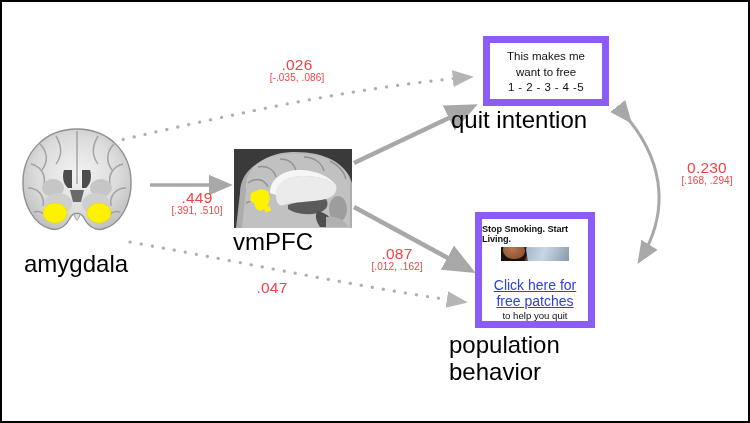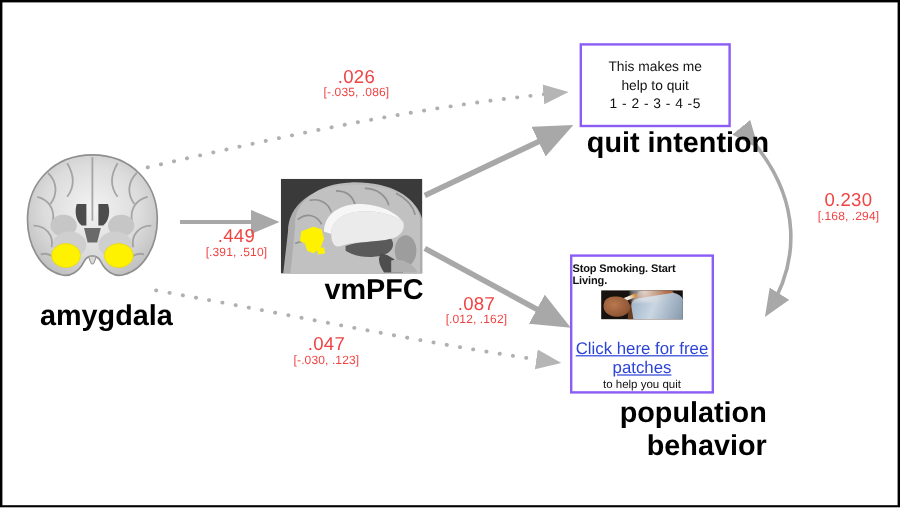--- a/index.html
+++ b/index.html
@@ -21,36 +21,36 @@
     color:#ef4444;
     line-height:1.06;
     white-space:nowrap;
   }
   .coef .val{font-size:15.5px;letter-spacing:.2px;}
   .coef .ci{font-size:10px;letter-spacing:.1px;}
 
   
   .caption{
     position:absolute;
-    font-weight:bold;
+    font-weight:normal;
     color:#000;
-    text-align:right;
+    text-align:left;
     white-space:nowrap;
     line-height:1.05;
   }
   .cap-amyg{font-size:24px;}
   .cap-vmpfc{font-size:24px;}
   .cap-quit{font-size:24px;}
   .cap-pop{font-size:24px;line-height:1.12;white-space:normal;}
 
   
   .stimbox{
     position:absolute;
     background:#ffffff;
-    border:2px solid #8b5cf6;
+    border:7px solid #8b5cf6;
     box-sizing:border-box;
   }
   #quit-stim{
     left:481px;top:34px;width:126px;height:70px;
     display:flex;flex-direction:column;align-items:center;justify-content:center;
   }
   #quit-stim .line{font-size:11.5px;color:#111;line-height:1.35;text-align:center;}
   #quit-stim .scale{font-size:11.5px;color:#111;letter-spacing:.4px;}
 
   #ad-stim{
@@ -207,21 +207,21 @@
     <ellipse cx="104" cy="60" rx="9" ry="13" fill="#9d9d9d"></ellipse>
 
     <path d="M92,68 C100,66 110,70 114,78 L92,78 Z" fill="#b0b0b0"></path>
 
     <path d="M17,44 L27,40 L34,42 L36,50 L33,58 L27,62 L22,60 L20,54 L16,52 Z" fill="#fff200"></path>
     <path d="M30,58 L36,57 L37,62 L31,63 Z" fill="#fff200"></path>
   </svg>
 
   <div id="quit-stim" class="stimbox">
     <div class="line">This makes me</div>
-    <div class="line">help to quit</div>
+    <div class="line">want to free</div>
     <div class="scale">1 - 2 - 3 - 4 -5</div>
   </div>
 
   <div id="ad-stim" class="stimbox">
     <div class="adhead">Stop Smoking. Start Living.</div>
     <div class="photo">
       <div class="ph-face"></div>
       <div class="ph-shirt"></div>
       <div class="ph-smoke"></div>
       <div class="ph-cig"></div>
@@ -253,21 +253,20 @@
     <div class="ci">[.391, .510]</div>
   </div>
 
   <div class="coef" style="left:330px;top:244px;width:130px;">
     <div class="val">.087</div>
     <div class="ci">[.012, .162]</div>
   </div>
 
   <div class="coef" style="left:195px;top:278px;width:150px;">
     <div class="val">.047</div>
-    <div class="ci">[-.030, .123]</div>
   </div>
 
   <div class="coef" style="left:660px;top:158px;width:90px;">
     <div class="val">0.230</div>
     <div class="ci">[.168, .294]</div>
   </div>
 
 </div>
 
 </body></html>

